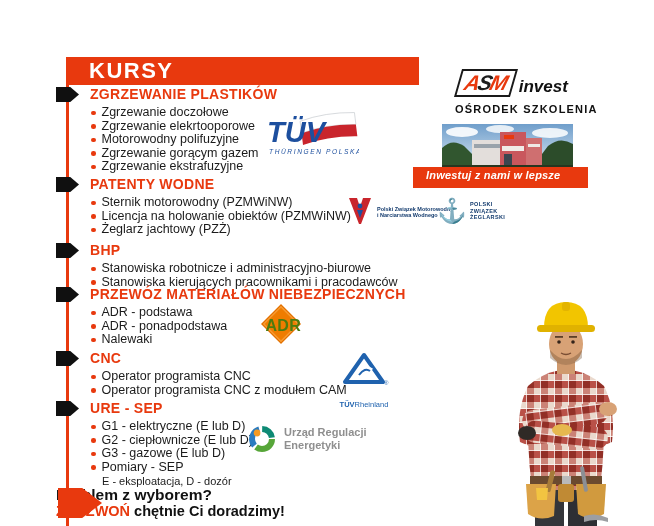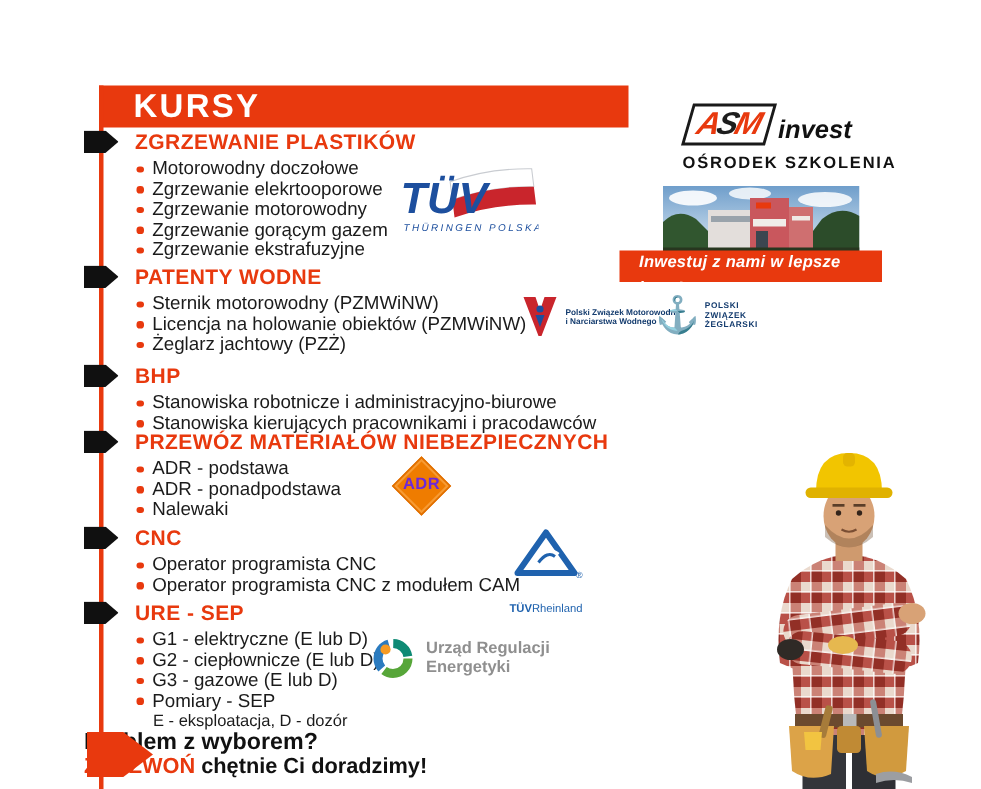--- a/index.html
+++ b/index.html
@@ -77,22 +77,22 @@
   .logo-pzz { position:absolute; left:437px; top:198px; display:flex; align-items:center; gap:3px; }
   .anchor-glyph { font-size:24px; color:#123a6d; line-height:26px; }
   .pzz-text { font-size:5.5px; font-weight:700; color:#123a6d; line-height:6.5px; letter-spacing:.4px; }
 
   .adr-wrap { position:absolute; left:261px; top:304px; width:40px; height:40px; }
   .adr-diamond {
     position:absolute; left:6px; top:6px; width:28px; height:28px; background:#ef7c00;
     transform:rotate(45deg); border:1.5px solid #e06f00; box-shadow:inset 0 0 0 1.5px #f79b33;
   }
   .adr-label {
-    position:absolute; left:0; top:13px; width:40px; text-align:center;
-    font-size:11px; font-weight:800; color:#6d28d9; letter-spacing:.3px;
+    position:absolute; left:0; top:13px; width:40px; text-align:right;
+    font-size:16px; font-weight:800; color:#4d7c0f; letter-spacing:.3px;
   }
 
   .logo-tuv-rh { position:absolute; left:336px; top:352px; width:56px; text-align:center; }
   .tuv-rh-text { font-size:7.5px; color:#1f62ae; margin-top:10px; }
   .tuv-rh-text b { font-weight:800; }
 
   .logo-ure { position:absolute; left:247px; top:424px; display:flex; align-items:center; gap:7px; }
   .ure-text { font-size:11px; color:#8f8f8f; line-height:13px; font-weight:600; }
 
   .worker { position:absolute; left:478px; top:290px; width:176px; height:236px; }
@@ -106,29 +106,29 @@
     <span class="kursy-title">KURSY</span>
   </div>
   <div class="vline"></div>
 
   <div class="section" id="sec-0">
     <div class="sec-arrow"></div>
     <h2 class="sec-title">ZGRZEWANIE PLASTIKÓW</h2>
     <ul class="sec-list">
       <li>
           <span class="dot"></span>
-          <span>Motorowodny doczołowe</span>
+          <span>Zgrzewanie doczołowe</span>
         </li>
       <li>
           <span class="dot"></span>
           <span>Zgrzewanie elekrtooporowe</span>
         </li>
       <li>
           <span class="dot"></span>
-          <span>Zgrzewanie motorowodny</span>
+          <span>Motorowodny polifuzyjne</span>
         </li>
       <li>
           <span class="dot"></span>
           <span>Zgrzewanie gorącym gazem</span>
         </li>
       <li>
           <span class="dot"></span>
           <span>Zgrzewanie ekstrafuzyjne</span>
         </li>
     </ul>

